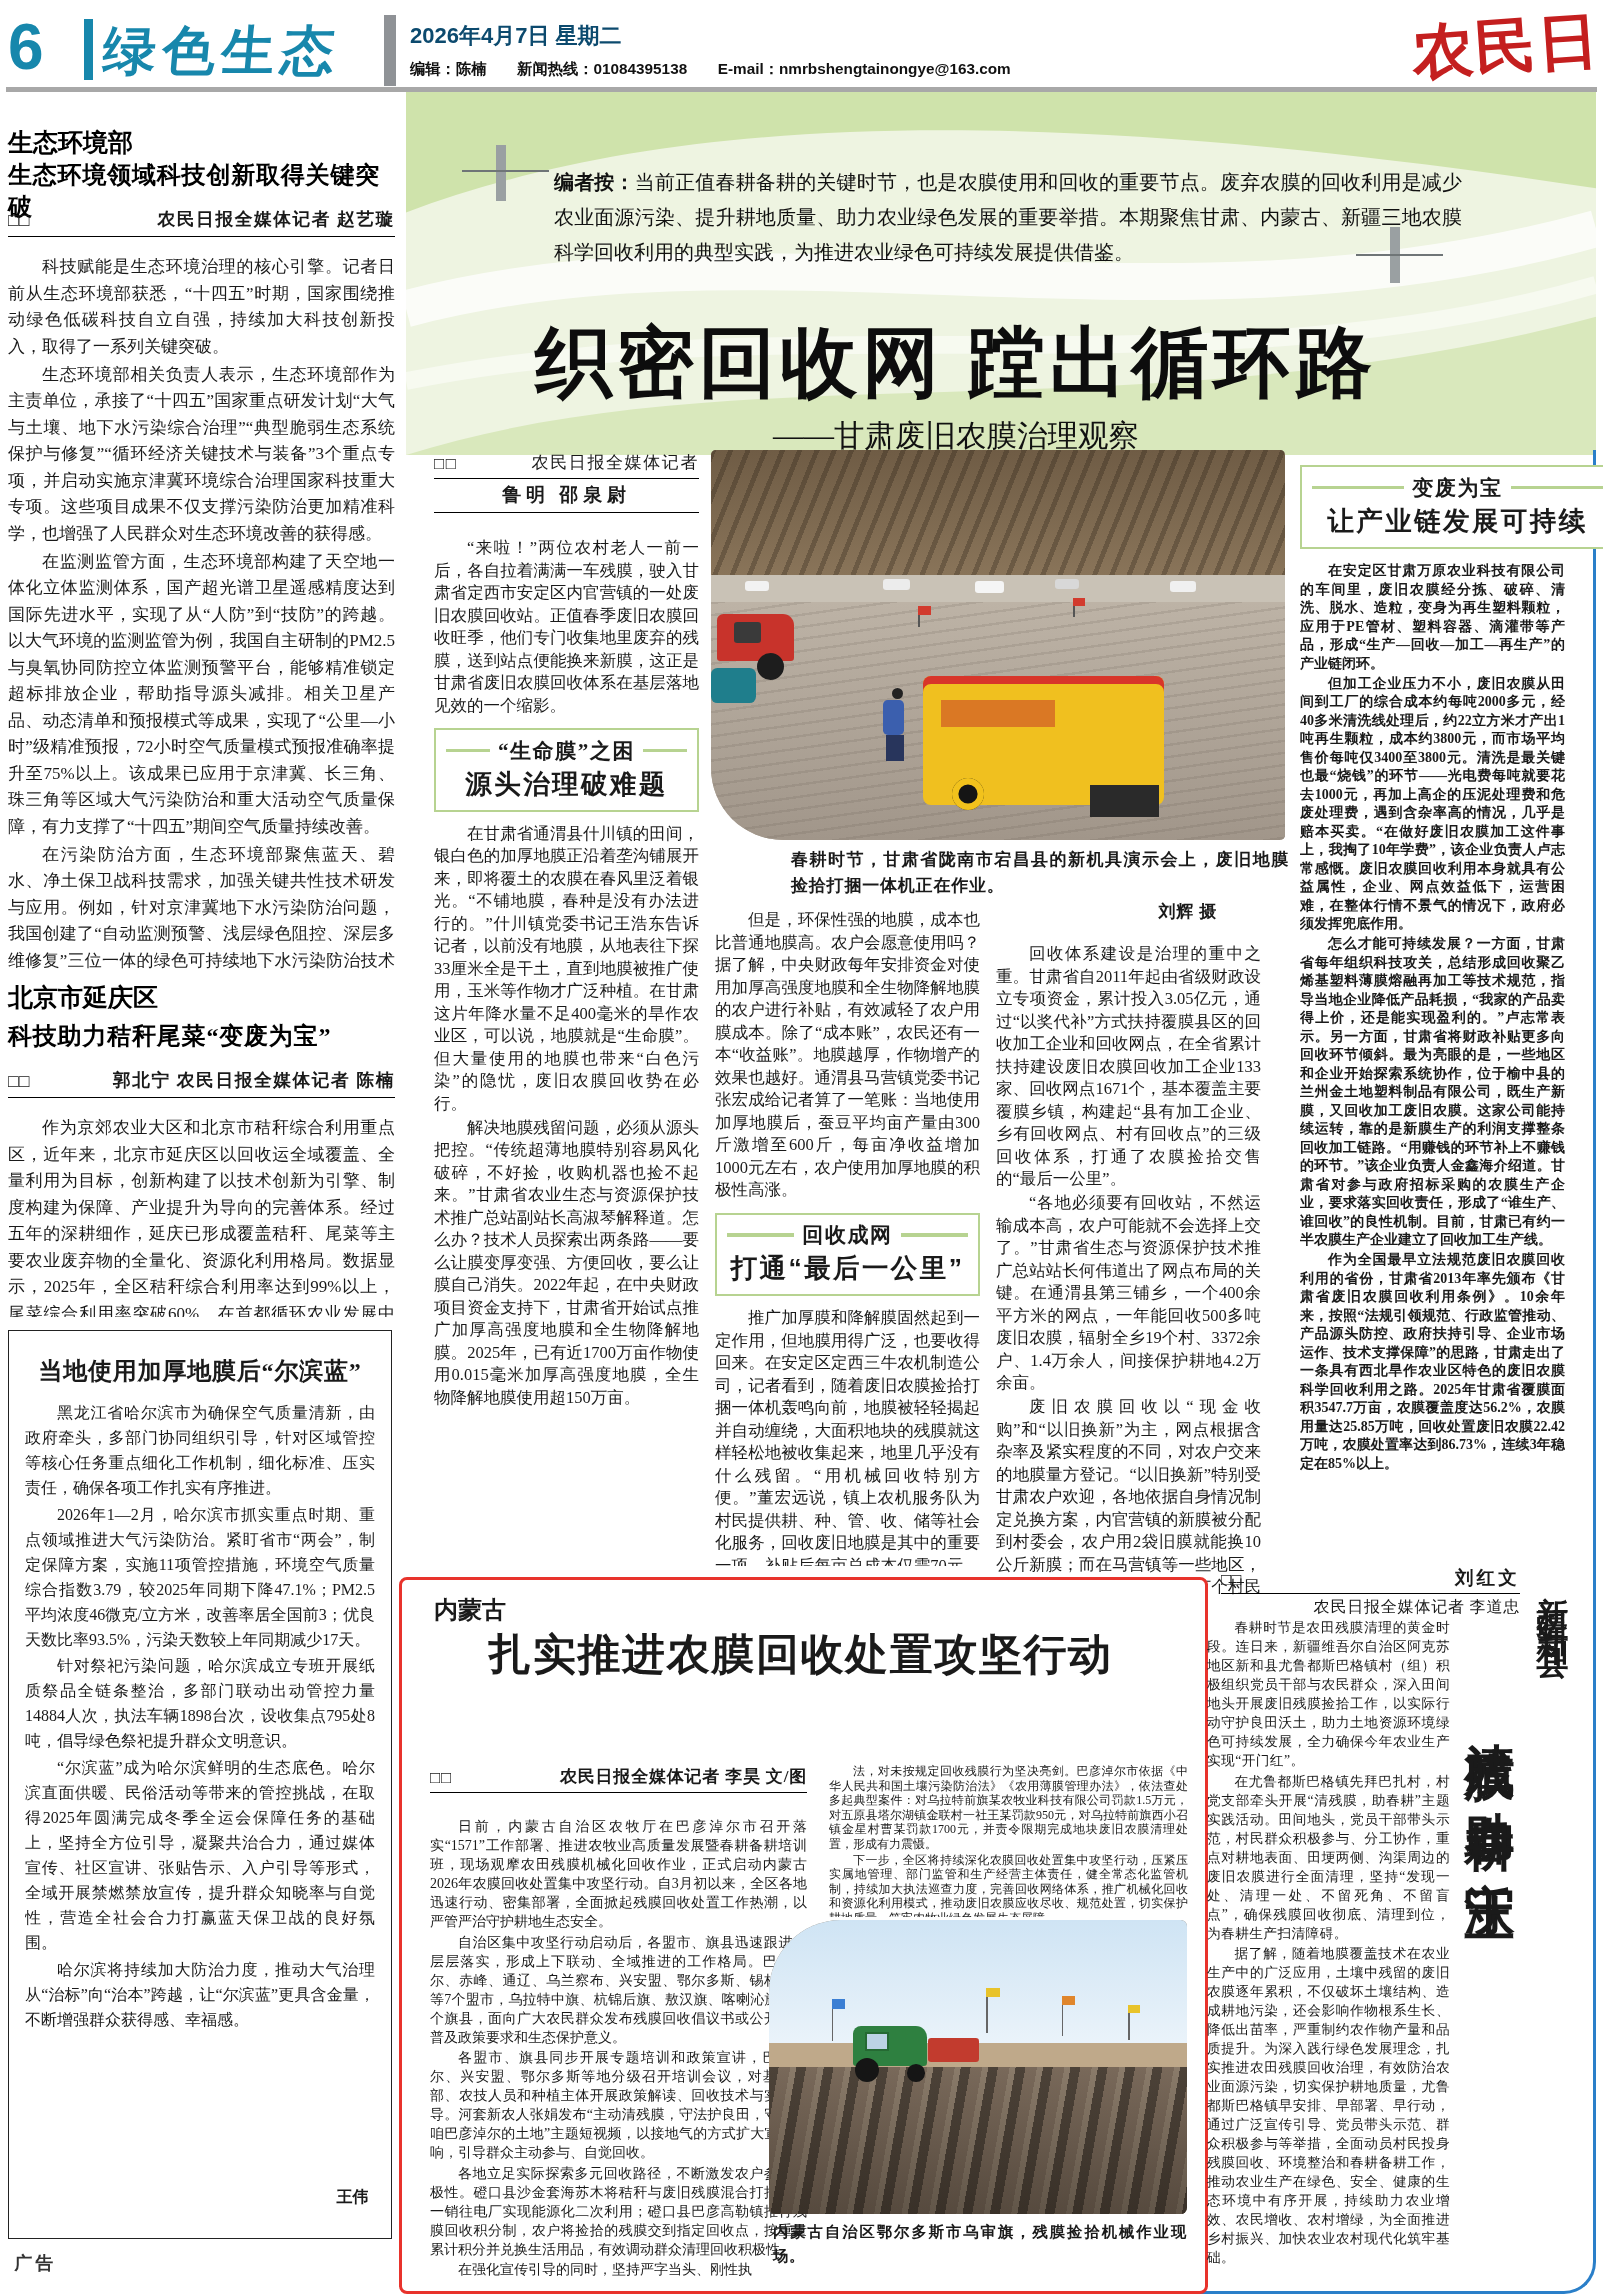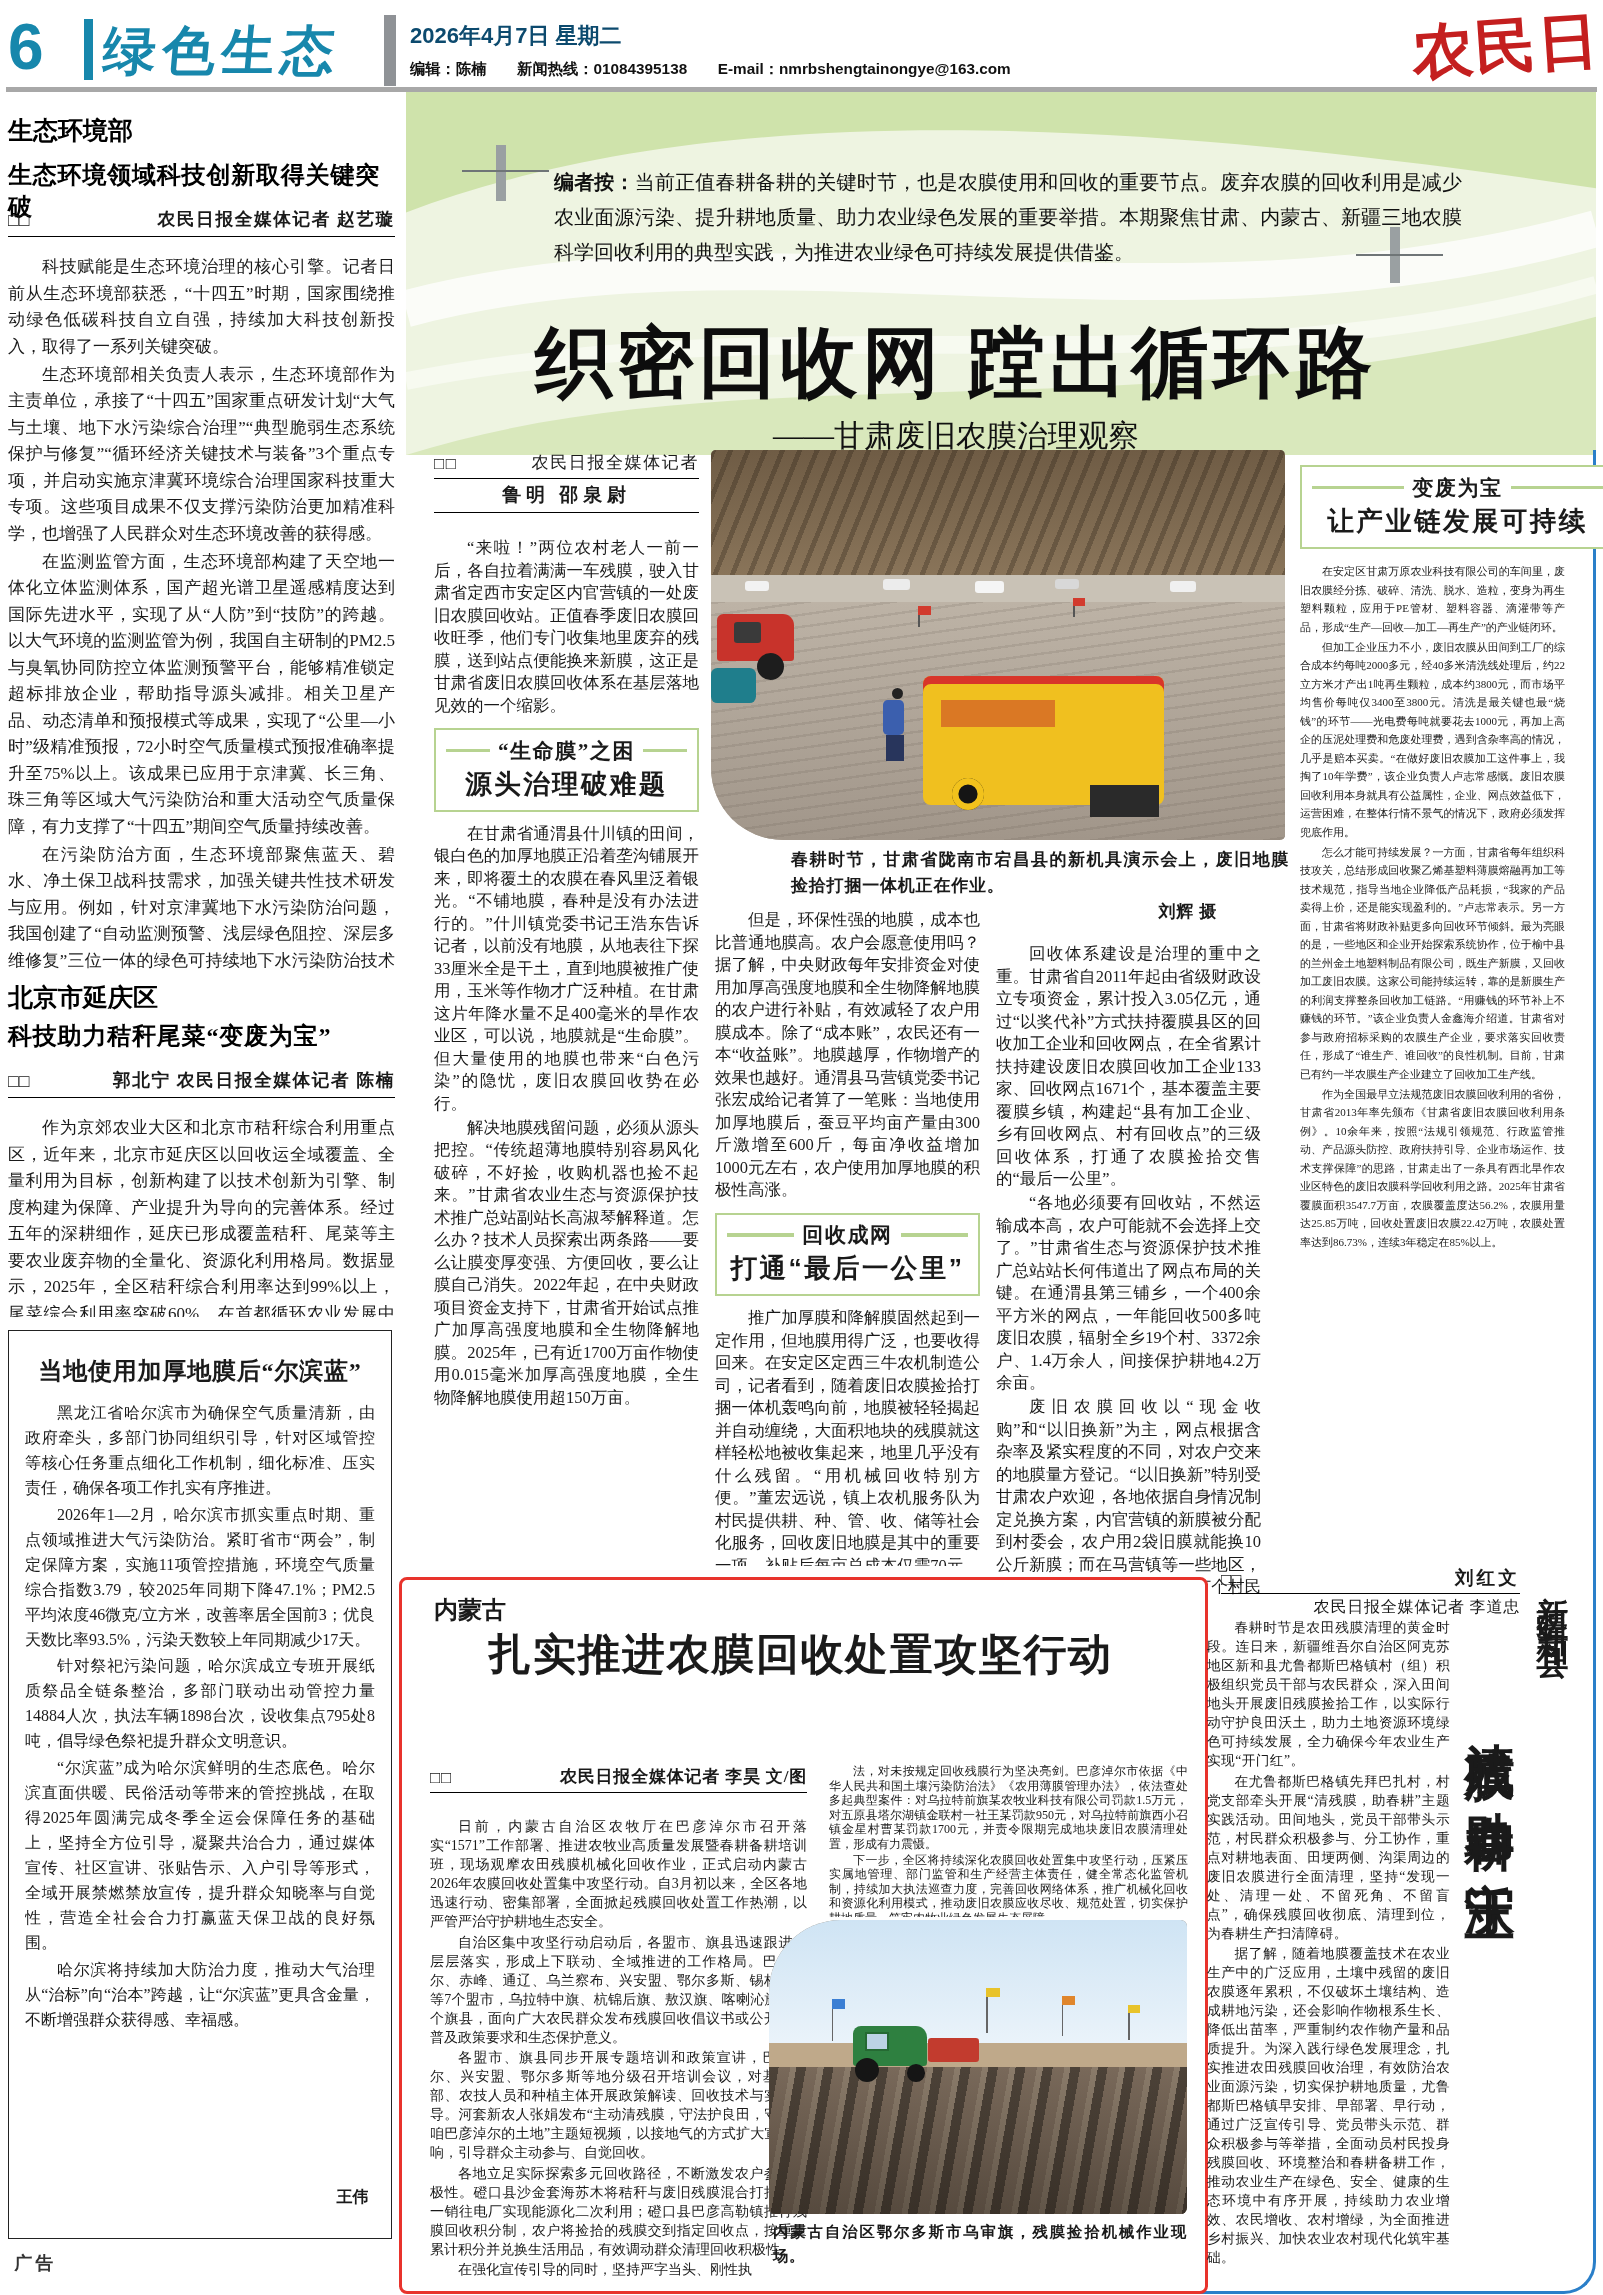--- a/index.html
+++ b/index.html
@@ -64,21 +64,21 @@
   .credit{text-align:right;padding-right:72px;font-weight:bold;}
 
   
   .photo1{left:711px;top:450px;width:574px;height:390px;border-radius:4.8px 4.8px 4.8px 72px;
           overflow:hidden;background:#b3a99c;}
   .ph{position:absolute;}
   .photo2{left:769px;top:1920px;width:418px;height:294px;border-radius:72px 6.4px 6.4px 6.4px;
           overflow:hidden;background:#8a7b6a;}
 
   
-  .rcol{font-size:11px;line-height:18.5px;}
+  .rcol{font-size:14px;line-height:18.5px;font-weight:bold;}
   .blueframe{left:406px;top:450px;width:1187px;height:1841px;
              border-right:3.2px solid #2a7fc9;border-bottom:3.2px solid #2a7fc9;
              border-bottom-left-radius:32px;border-bottom-right-radius:32px;}
 
   
   .redbox{left:399px;top:1577px;width:803px;height:711px;border:3.2px solid #e8332c;border-radius:8px;background:#fff;}
   .rbkicker{left:434px;top:1594px;font:bold 24px "Liberation Sans",sans-serif;}
   .rbhead{left:415px;top:1626px;width:771px;text-align:center;
           font:bold 43px "Liberation Serif",serif;letter-spacing:1.6px;}
   .rbbyline{display:flex;justify-content:space-between;align-items:flex-end;border-bottom:0.8px solid #000;
@@ -124,21 +124,21 @@
   <div class="abs cropv" style="left:1390px;top:227px;width:10.4px;height:56px;"></div>
   <div class="abs croph" style="left:1356px;top:254px;width:87px;height:2.4px;"></div>
 
   <div class="abs ednote">
     <span class="lbl">编者按：</span><span>当前正值春耕备耕的关键时节，也是农膜使用和回收的重要节点。废弃农膜的回收利用是减少农业面源污染、提升耕地质量、助力农业绿色发展的重要举措。本期聚焦甘肃、内蒙古、新疆三地农膜科学回收利用的典型实践，为推进农业绿色可持续发展提供借鉴。</span>
   </div>
 
   <div class="abs bighead">织密回收网  蹚出循环路</div>
   <div class="abs subhead">——甘肃废旧农膜治理观察</div>
 
-  <div class="abs kicker" style="left:8px;top:114px;">生态环境部</div>
+  <div class="abs kicker" style="left:8px;top:126px;">生态环境部</div>
   <div class="abs lhead" style="left:8px;top:159px;width:387px;">生态环境领域科技创新取得关键突破</div>
   <div class="abs bylinerow" style="left:8px;top:207px;width:387px;">
     <span>□□</span>
     <b>农民日报全媒体记者 赵艺璇</b>
   </div>
   <div class="abs lbody jt clip" style="left:8px;top:254px;width:387px;height:716px;">
       <p class="para">科技赋能是生态环境治理的核心引擎。记者日前从生态环境部获悉，“十四五”时期，国家围绕推动绿色低碳科技自立自强，持续加大科技创新投入，取得了一系列关键突破。</p>
       <p class="para">生态环境部相关负责人表示，生态环境部作为主责单位，承接了“十四五”国家重点研发计划“大气与土壤、地下水污染综合治理”“典型脆弱生态系统保护与修复”“循环经济关键技术与装备”3个重点专项，并启动实施京津冀环境综合治理国家科技重大专项。这些项目成果不仅支撑污染防治更加精准科学，也增强了人民群众对生态环境改善的获得感。</p>
       <p class="para">在监测监管方面，生态环境部构建了天空地一体化立体监测体系，国产超光谱卫星遥感精度达到国际先进水平，实现了从“人防”到“技防”的跨越。以大气环境的监测监管为例，我国自主研制的PM2.5与臭氧协同防控立体监测预警平台，能够精准锁定超标排放企业，帮助指导源头减排。相关卫星产品、动态清单和预报模式等成果，实现了“公里—小时”级精准预报，72小时空气质量模式预报准确率提升至75%以上。该成果已应用于京津冀、长三角、珠三角等区域大气污染防治和重大活动空气质量保障，有力支撑了“十四五”期间空气质量持续改善。</p>
       <p class="para">在污染防治方面，生态环境部聚焦蓝天、碧水、净土保卫战科技需求，加强关键共性技术研发与应用。例如，针对京津冀地下水污染防治问题，我国创建了“自动监测预警、浅层绿色阻控、深层多维修复”三位一体的绿色可持续地下水污染防治技术体系，建成了“效法自然”的绿色阻控原创技术示范工程，综合成本比传统技术降低20%，长效阻控效率提高30%，相关技术已应用于全国18个污染防治试验区重点工程，为我国地下水环境保护提供了新的参考路径。</p>

